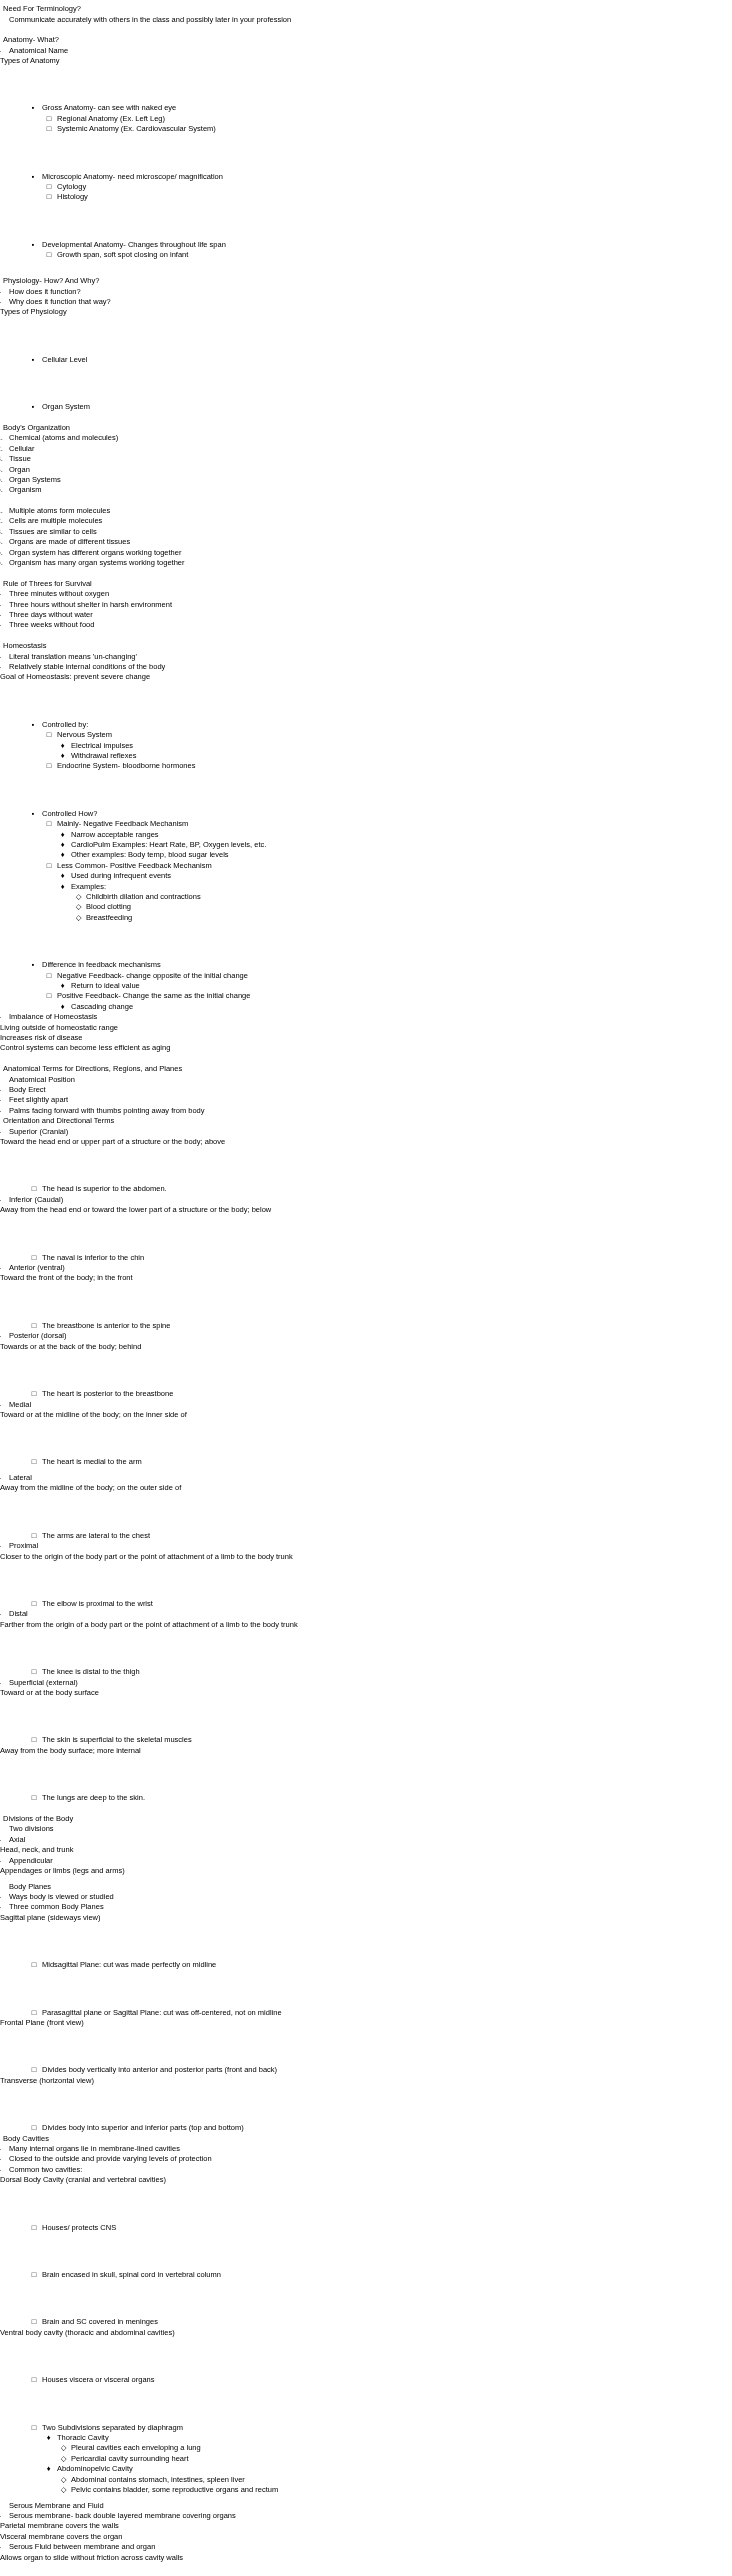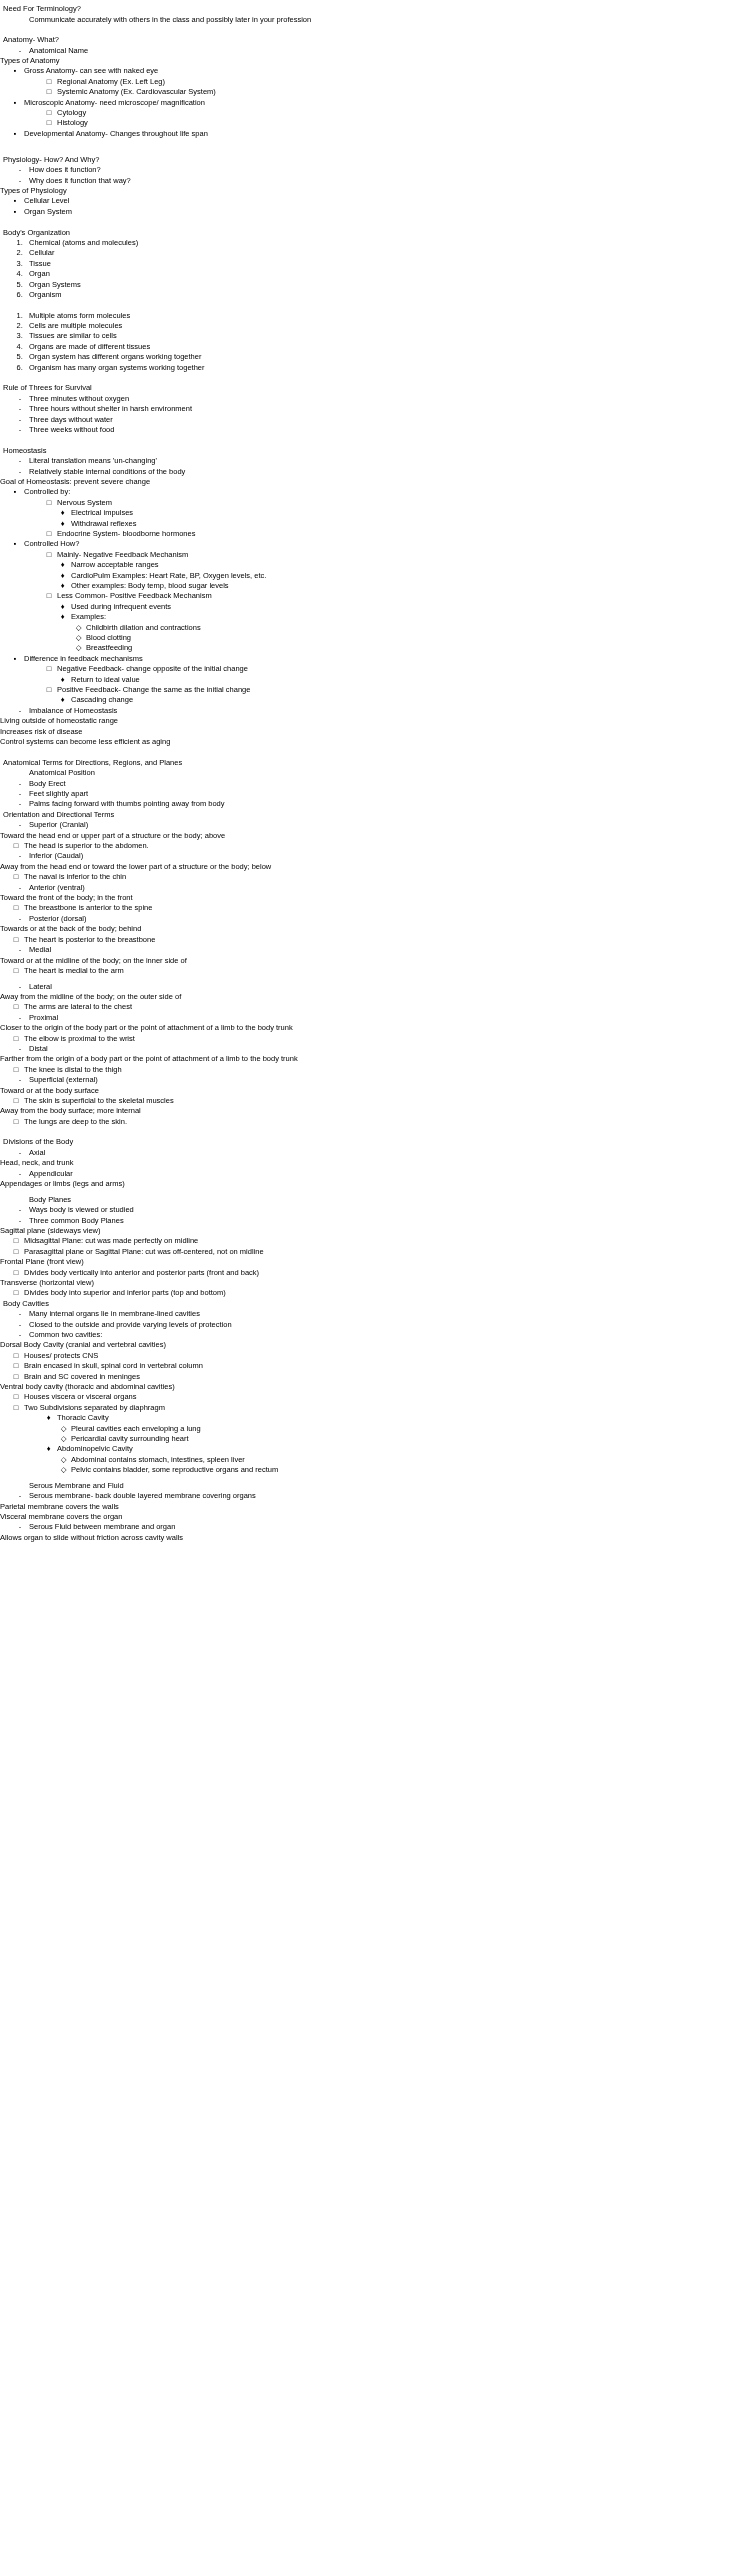--- a/index.html
+++ b/index.html
@@ -22,23 +22,23 @@
   .ln {
     display: block;
     white-space: pre-wrap;
     font-size: 7.5px;
     line-height: 10.4px;
     padding: 0;
     margin: 0;
   }
   
   .l0  { padding-left: 3.1px; }
-  .l1  { padding-left: 29px; }
+  .l1  { padding-left: 9px; }
   .l2  { }
-  .l3  { padding-left: 24px; }
+  .l3  { padding-left: 42px; margin-top: 37px; }
   .l4  { padding-left: 57px; }
   .l5  { padding-left: 71px; }
   .l6  { padding-left: 86px; }
 
   .marker {
     display: inline-block;
     width: 10.3px;
     margin-left: -10.3px;
     text-align: left;
   }
@@ -63,20 +63,21 @@
       <div class="ln l0"><span>Anatomy- What?</span></div>
       <div class="ln l1"><span class="marker">-</span><span>Anatomical Name</span></div>
       <div class="ln l2"><span class="marker">o</span><span>Types of Anatomy</span></div>
       <div class="ln l3"><span class="marker">▪</span><span>Gross Anatomy- can see with naked eye</span></div>
       <div class="ln l4"><span class="marker">□</span><span>Regional Anatomy (Ex. Left Leg)</span></div>
       <div class="ln l4"><span class="marker">□</span><span>Systemic Anatomy (Ex. Cardiovascular System)</span></div>
       <div class="ln l3"><span class="marker">▪</span><span>Microscopic Anatomy- need microscope/ magnification</span></div>
       <div class="ln l4"><span class="marker">□</span><span>Cytology</span></div>
       <div class="ln l4"><span class="marker">□</span><span>Histology</span></div>
       <div class="ln l3"><span class="marker">▪</span><span>Developmental Anatomy- Changes throughout life span</span></div>
+      <div class="ln l4"><span class="marker">□</span><span>Growth span, soft spot closing on infant</span></div>
       <div class="gap-lg"></div>
       <div class="ln l0"><span>Physiology- How? And Why?</span></div>
       <div class="ln l1"><span class="marker">-</span><span>How does it function?</span></div>
       <div class="ln l1"><span class="marker">-</span><span>Why does it function that way?</span></div>
       <div class="ln l2"><span class="marker">o</span><span>Types of Physiology</span></div>
       <div class="ln l3"><span class="marker">▪</span><span>Cellular Level</span></div>
       <div class="ln l3"><span class="marker">▪</span><span>Organ System</span></div>
       <div class="gap"></div>
       <div class="ln l0"><span>Body's Organization</span></div>
       <div class="ln l1"><span class="marker-num">1.</span><span>Chemical (atoms and molecules)</span></div>
@@ -160,20 +161,21 @@
       <div class="ln l1"><span class="marker">-</span><span>Distal</span></div>
       <div class="ln l2"><span class="marker">▪</span><span>Farther from the origin of a body part or the point of attachment of a limb to the body trunk</span></div>
       <div class="ln l3"><span class="marker">□</span><span>The knee is distal to the thigh</span></div>
       <div class="ln l1"><span class="marker">-</span><span>Superficial (external)</span></div>
       <div class="ln l2"><span class="marker">▪</span><span>Toward or at the body surface</span></div>
       <div class="ln l3"><span class="marker">□</span><span>The skin is superficial to the skeletal muscles</span></div>
       <div class="ln l2"><span class="marker">▪</span><span>Away from the body surface; more internal</span></div>
       <div class="ln l3"><span class="marker">□</span><span>The lungs are deep to the skin.</span></div>
       <div class="gap"></div>
       <div class="ln l0"><span>Divisions of the Body</span></div>
+      <div class="ln l1"><span>Two divisions</span></div>
       <div class="ln l1"><span class="marker">-</span><span>Axial</span></div>
       <div class="ln l2"><span class="marker">▪</span><span>Head, neck, and trunk</span></div>
       <div class="ln l1"><span class="marker">-</span><span>Appendicular</span></div>
       <div class="ln l2"><span class="marker">▪</span><span>Appendages or limbs (legs and arms)</span></div>
       <div class="gap-sm"></div>
       <div class="ln l1"><span>Body Planes</span></div>
       <div class="ln l1"><span class="marker">-</span><span>Ways body is viewed or studied</span></div>
       <div class="ln l1"><span class="marker">-</span><span>Three common Body Planes</span></div>
       <div class="ln l2"><span class="marker">▪</span><span>Sagittal plane (sideways view)</span></div>
       <div class="ln l3"><span class="marker">□</span><span>Midsagittal Plane: cut was made perfectly on midline</span></div>

